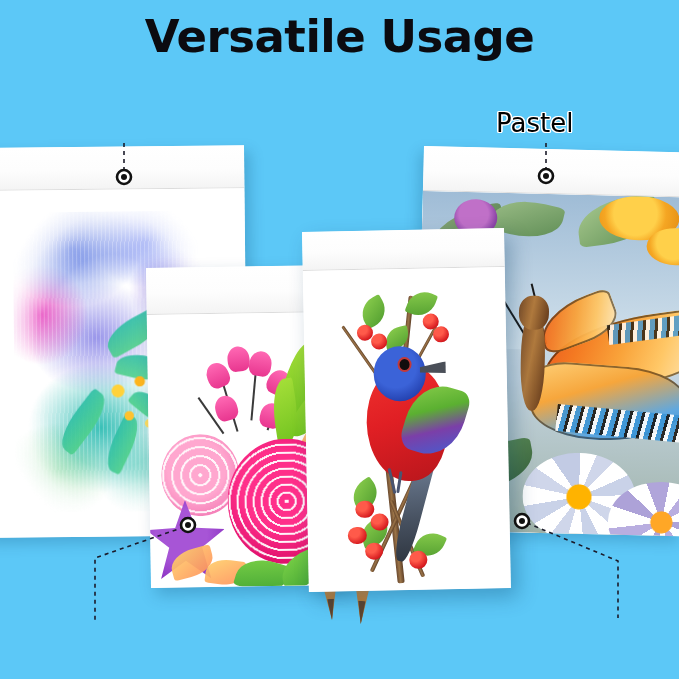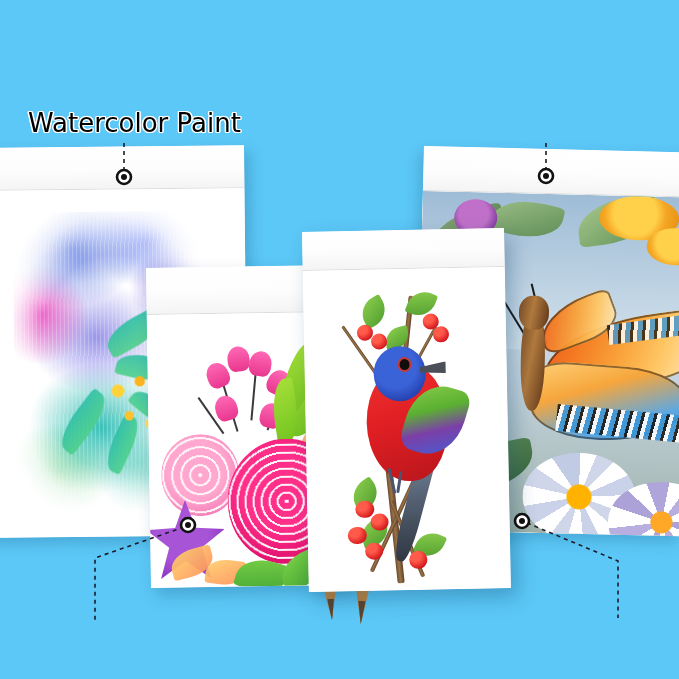--- a/index.html
+++ b/index.html
@@ -370,16 +370,17 @@
         <circle cx="188" cy="525" r="7" fill="#ffffff" stroke="#111111" stroke-width="2.6"></circle>
         <circle cx="188" cy="525" r="3" fill="#111111"></circle>
       </g>
       <g>
         <circle cx="522" cy="521" r="7" fill="#ffffff" stroke="#111111" stroke-width="2.6"></circle>
         <circle cx="522" cy="521" r="3" fill="#111111"></circle>
       </g>
     </g>
   </svg>
 
-
-  <div class="calloutlabel lbl-wcpaint">Watercolor Paint</div>
+  <div class="title">Versatile Usage</div>
+
+  <div class="calloutlabel lbl-pastel">Pastel</div>
 
 </div>
 
 </body></html>

